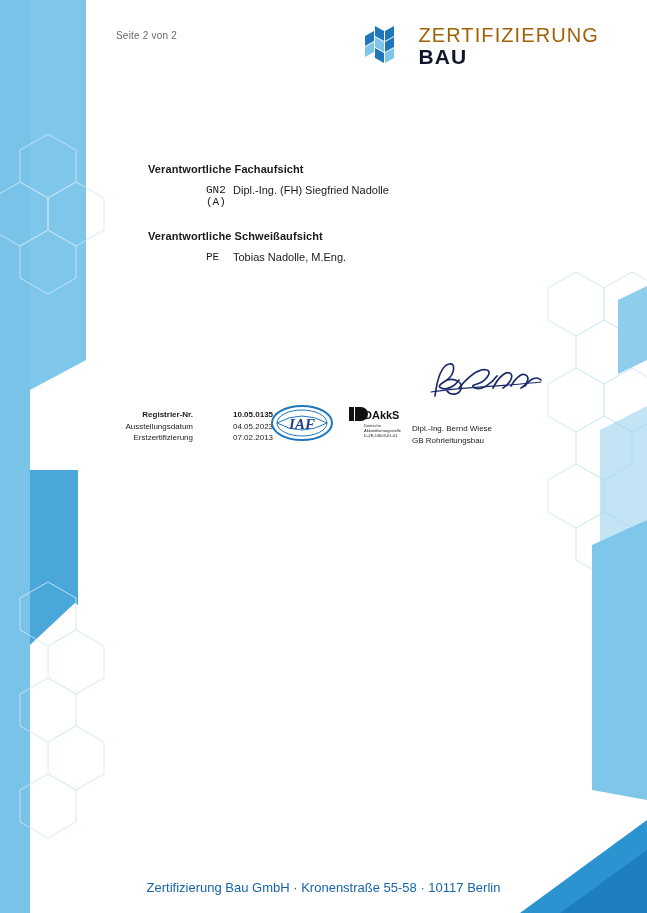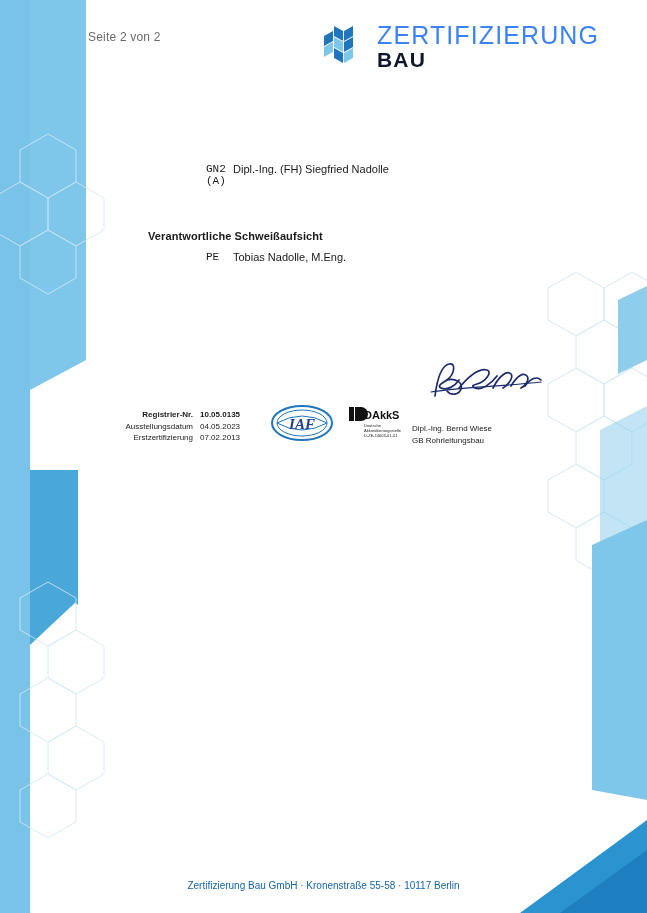--- a/index.html
+++ b/index.html
@@ -22,42 +22,42 @@
   .deco {
     position: absolute;
     inset: 0;
     pointer-events: none;
   }
   .deco svg { display: block; }
 
   
   .page-number {
     position: absolute;
-    left: 88px;
+    left: 116px;
     top: 30px;
-    font-size: 12px;
+    font-size: 10px;
     color: #6a6a6a;
     letter-spacing: .2px;
   }
   .logo {
     position: absolute;
     right: 48px;
     top: 22px;
     display: flex;
     align-items: center;
     gap: 10px;
   }
   .logo-mark { width: 48px; height: 48px; }
   .logo-text {
     line-height: 1.0;
   }
   .logo-text .l1 {
-    font-size: 25px;
+    font-size: 20px;
     letter-spacing: 1.1px;
-    color: #3b82f6;
+    color: #a16207;
     font-weight: 400;
   }
   .logo-text .l2 {
     font-size: 21px;
     letter-spacing: 1.1px;
     color: #0f172a;
     font-weight: 700;
     margin-top: 1px;
   }
 
@@ -103,21 +103,21 @@
     white-space: nowrap;
   }
   .meta .mlabel {
     width: 96px;
     text-align: right;
     padding-right: 7px;
     box-sizing: border-box;
   }
   .meta .mrow.bold .mlabel,
   .meta .mrow.bold .mval { font-weight: bold; }
-  .meta .mval { width: 60px; }
+  .meta .mval { width: 60px; margin-left: 33px; }
 
   .iaf {
     position: absolute;
     left: 271px;
     top: 403px;
     width: 62px;
     height: 40px;
   }
   .dakks {
     position: absolute;
@@ -144,21 +144,21 @@
     color: #1a1a1a;
     line-height: 1.45;
   }
 
   .footer-line {
     position: absolute;
     left: 0;
     right: 0;
     top: 880px;
     text-align: center;
-    font-size: 10px;
+    font-size: 13px;
     color: #1565a8;
   }
 </style>
 </head>
 <body>
 
 <div class="page">
 
   <div class="deco">
     <svg width="647" height="913" viewBox="0 0 647 913" xmlns="http://www.w3.org/2000/svg">
@@ -241,20 +241,21 @@
         </g>
       </svg>
     </span>
     <span class="logo-text">
       <div class="l1">ZERTIFIZIERUNG</div>
       <div class="l2">BAU</div>
     </span>
   </div>
 
   <div class="section" style="top:163px">
+    <div class="title">Verantwortliche Fachaufsicht</div>
     <div class="row">
       <span class="code">GN2 (A)</span>
       <span class="val">Dipl.-Ing. (FH) Siegfried Nadolle</span>
     </div>
   </div>
 
   <div class="section" style="top:230px">
     <div class="title">Verantwortliche Schweißaufsicht</div>
     <div class="row">
       <span class="code">PE</span>

